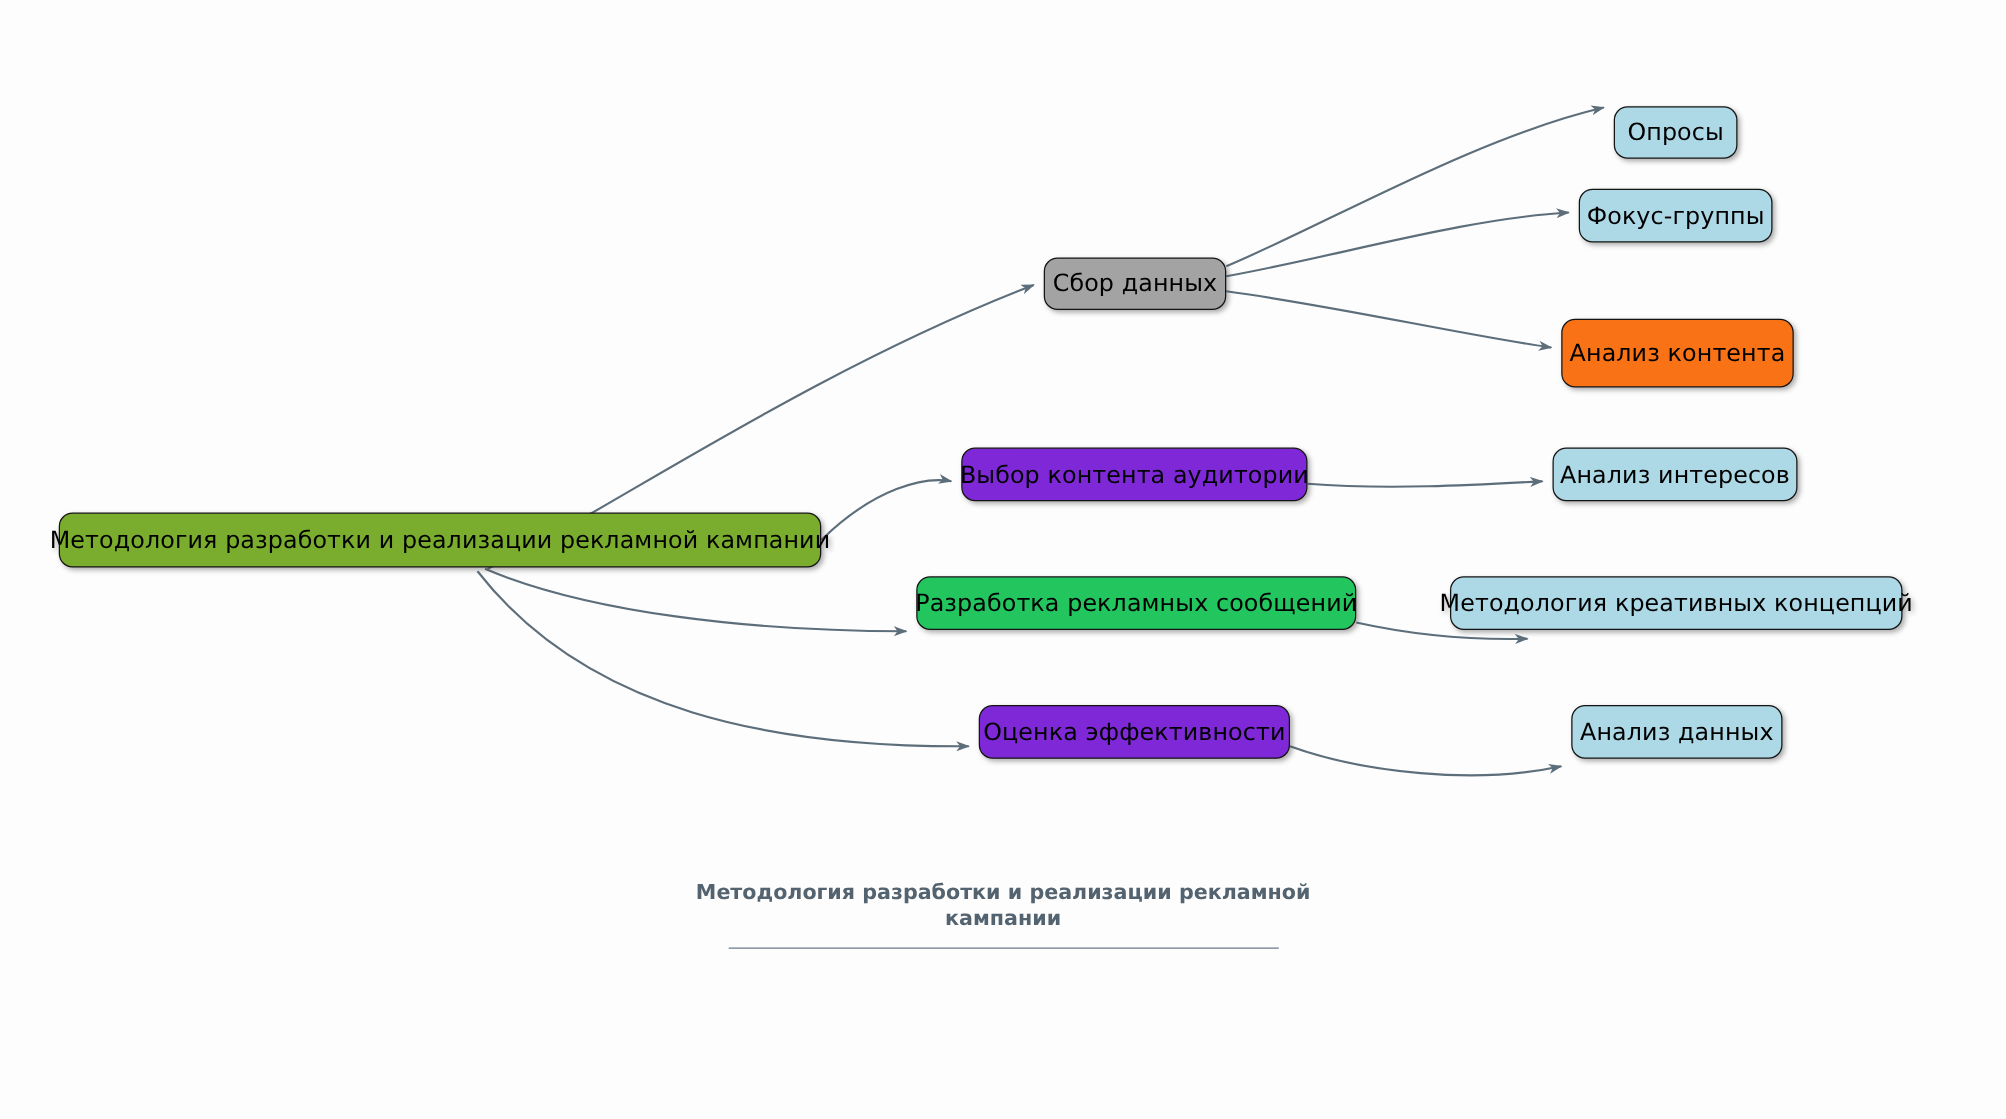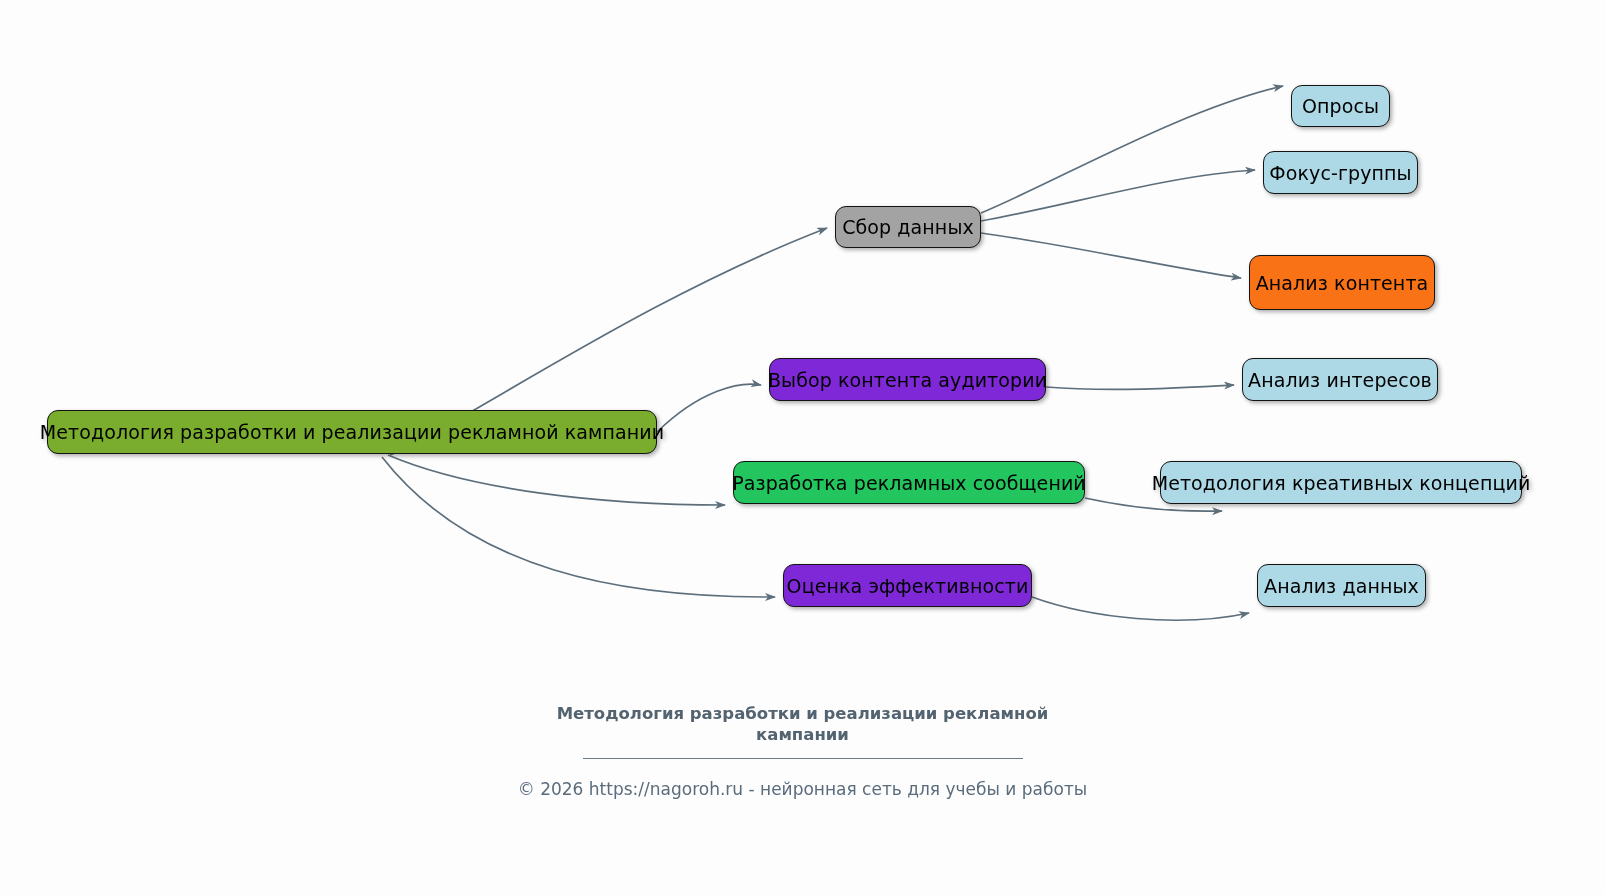--- a/index.html
+++ b/index.html
@@ -131,16 +131,15 @@
         <span>Оценка эффективности</span>
       </div>
       <div class="node node-leaf" style="left: 1257px; top: 564px; width: 169px; height: 43px; background: rgb(173, 216, 230);">
         <span>Анализ данных</span>
       </div>
     </div>
 
   <div id="caption" style="top:703px;">
     <div id="caption-title">Методология разработки и реализации рекламной кампании</div>
     <div id="caption-rule"></div>
-    <div id="caption-credit">© 2026 https://nagoroh.ru - нейронная сеть для учебы и работы</div>
   </div>
 
 </div>
 
 </body></html>

